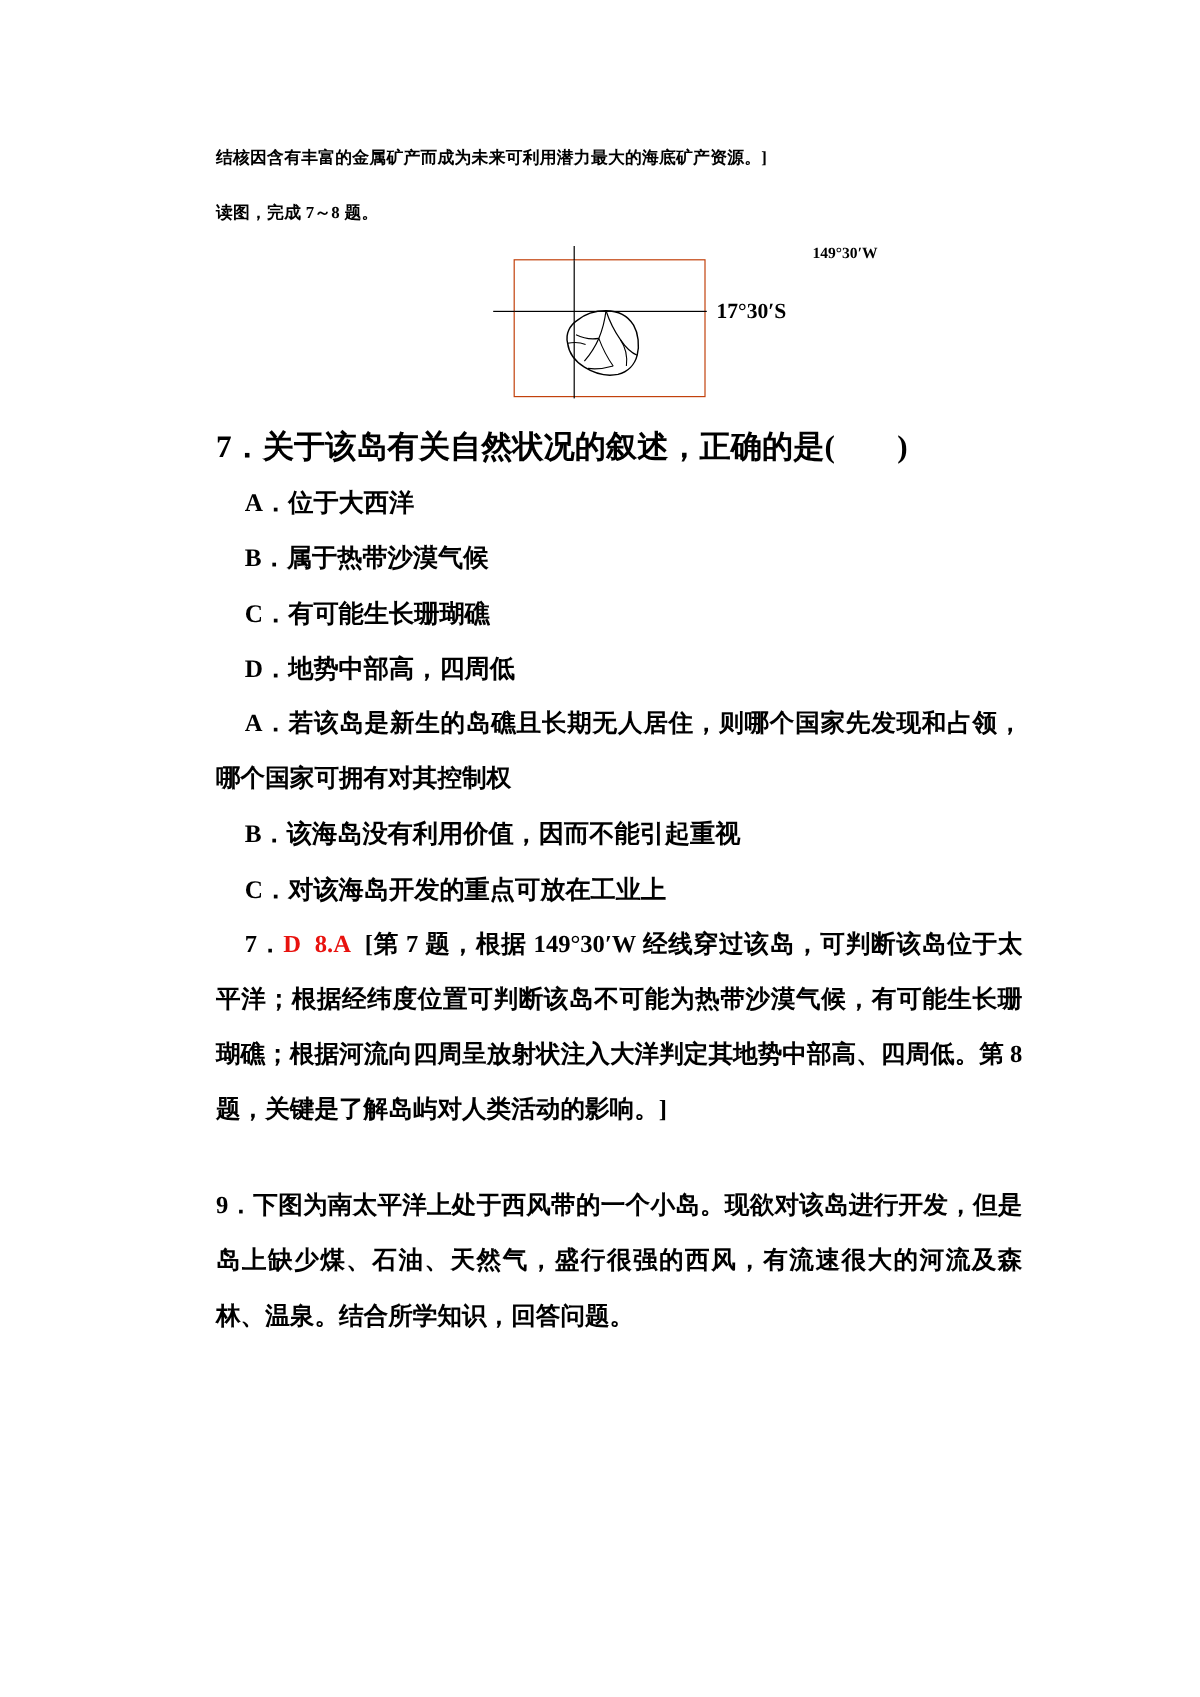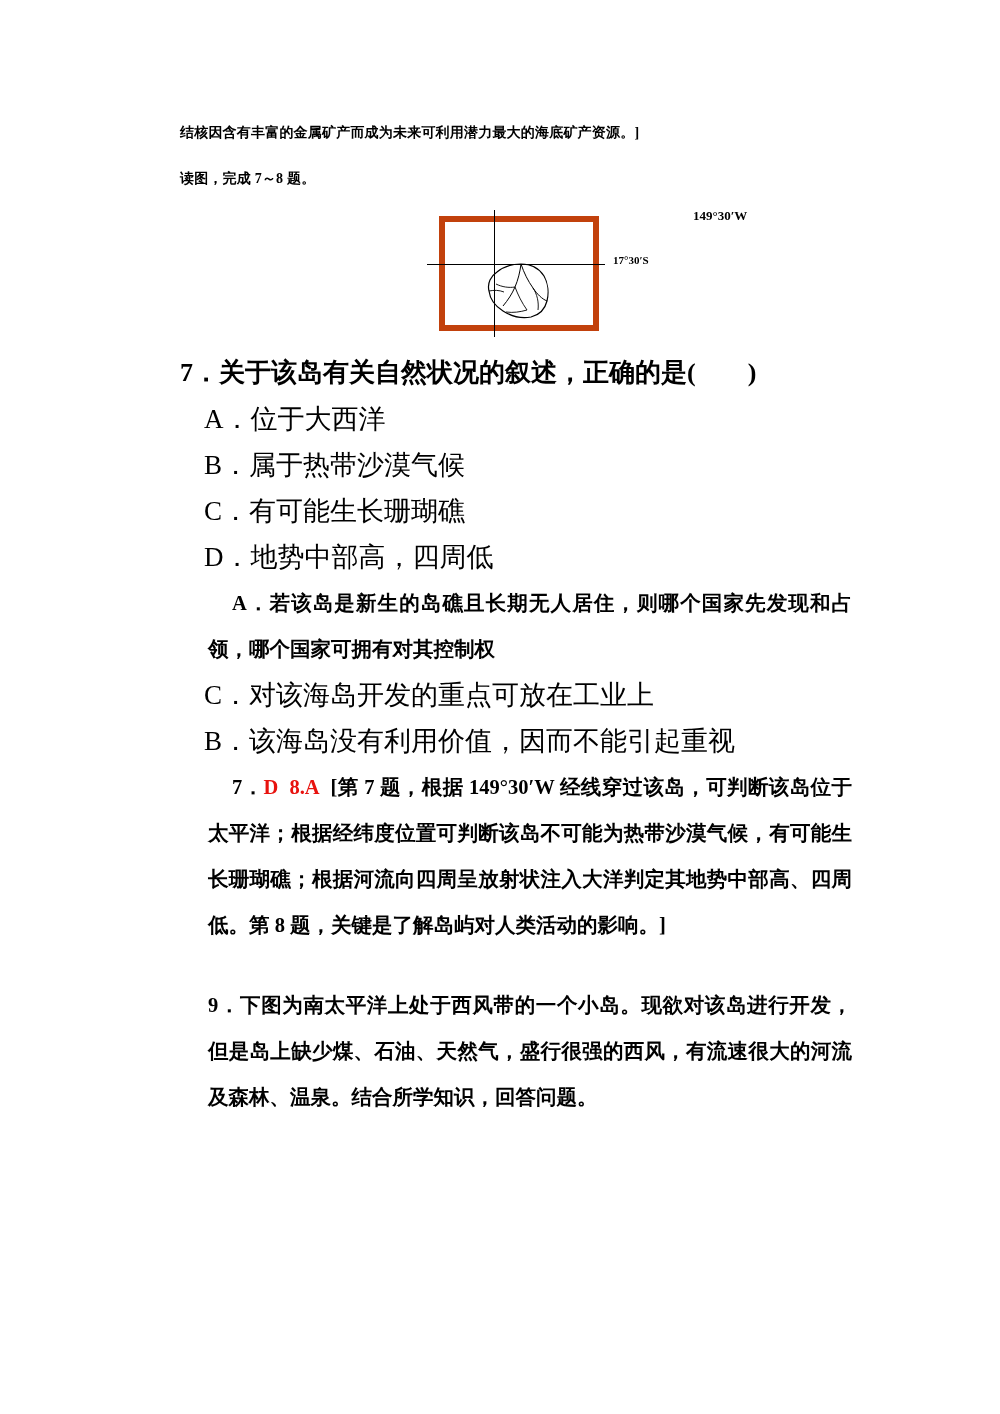--- a/index.html
+++ b/index.html
@@ -36,57 +36,57 @@
   }
   .line.wrap {
     white-space: normal;
   }
   .q-line {
     font-size: 26px;
     line-height: 46px;
     font-weight: bold;
   }
   .opt {
-    font-size: 27px;
+    font-size: 21px;
     line-height: 46px;
-    font-weight: normal;
+    font-weight: bold;
     padding-left: 24px;
   }
   .ans-red {
     color: #e8120e;
   }
   .map-wrap {
     position: relative;
     height: 140px;
     margin-top: 4px;
     margin-bottom: 4px;
   }
   .map-box {
     position: absolute;
-    left: 259px;
+    left: 248px;
     top: 10px;
     width: 160px;
     height: 115px;
-    border: 6px solid #c2410c;
+    border: 1px solid #c2410c;
     box-sizing: border-box;
   }
   .map-label-top {
     position: absolute;
     left: 248px;
     top: -14px;
     font-size: 13px;
     font-weight: bold;
     font-family: "Liberation Serif", serif;
     white-space: nowrap;
   }
   .map-label-right {
     position: absolute;
     left: 168px;
     top: 32px;
-    font-size: 11px;
+    font-size: 18px;
     font-weight: bold;
     white-space: nowrap;
   }
   .vline {
     position: absolute;
     left: 49px;
     top: 0;
     width: 1px;
     height: 115px;
     background: #000;
@@ -118,21 +118,20 @@
   .island-svg {
     position: absolute;
     left: 20px;
     top: 28px;
   }
   .para {
     font-size: 20.5px;
     line-height: 46px;
     font-weight: bold;
     text-align: justify;
-    margin-left: 28px;
   }
   .block-9 {
     margin-top: 34px;
   }
 </style>
 </head>
 <body>
 
 <div class="page">
   <div class="content">
@@ -162,22 +161,22 @@
       </div>
     </div>
 
     <div class="q-line">7．关于该岛有关自然状况的叙述，正确的是(　　)</div>
     <div class="opt">A．位于大西洋</div>
     <div class="opt">B．属于热带沙漠气候</div>
     <div class="opt">C．有可能生长珊瑚礁</div>
     <div class="opt">D．地势中部高，四周低</div>
 
     <div class="opt para" style="padding-left:0; text-indent:24px;">A．若该岛是新生的岛礁且长期无人居住，则哪个国家先发现和占领，哪个国家可拥有对其控制权</div>
+    <div class="opt">B．该海岛没有利用价值，因而不能引起重视</div>
     <div class="opt">C．对该海岛开发的重点可放在工业上</div>
-    <div class="opt">B．该海岛没有利用价值，因而不能引起重视</div>
 
     <div class="para" style="text-indent:24px;">
       <span>7．</span><span class="ans-red">D</span><span>&nbsp;&nbsp;</span><span class="ans-red">8.A</span><span>&nbsp;&nbsp;</span><span>[第 7 题，根据 149°30′W 经线穿过该岛，可判断该岛位于太平洋；根据经纬度位置可判断该岛不可能为热带沙漠气候，有可能生长珊瑚礁；根据河流向四周呈放射状注入大洋判定其地势中部高、四周低。第 8 题，关键是了解岛屿对人类活动的影响。]</span>
     </div>
 
     <div class="para block-9">9．下图为南太平洋上处于西风带的一个小岛。现欲对该岛进行开发，但是岛上缺少煤、石油、天然气，盛行很强的西风，有流速很大的河流及森林、温泉。结合所学知识，回答问题。</div>
 
   </div>
 </div>
 

